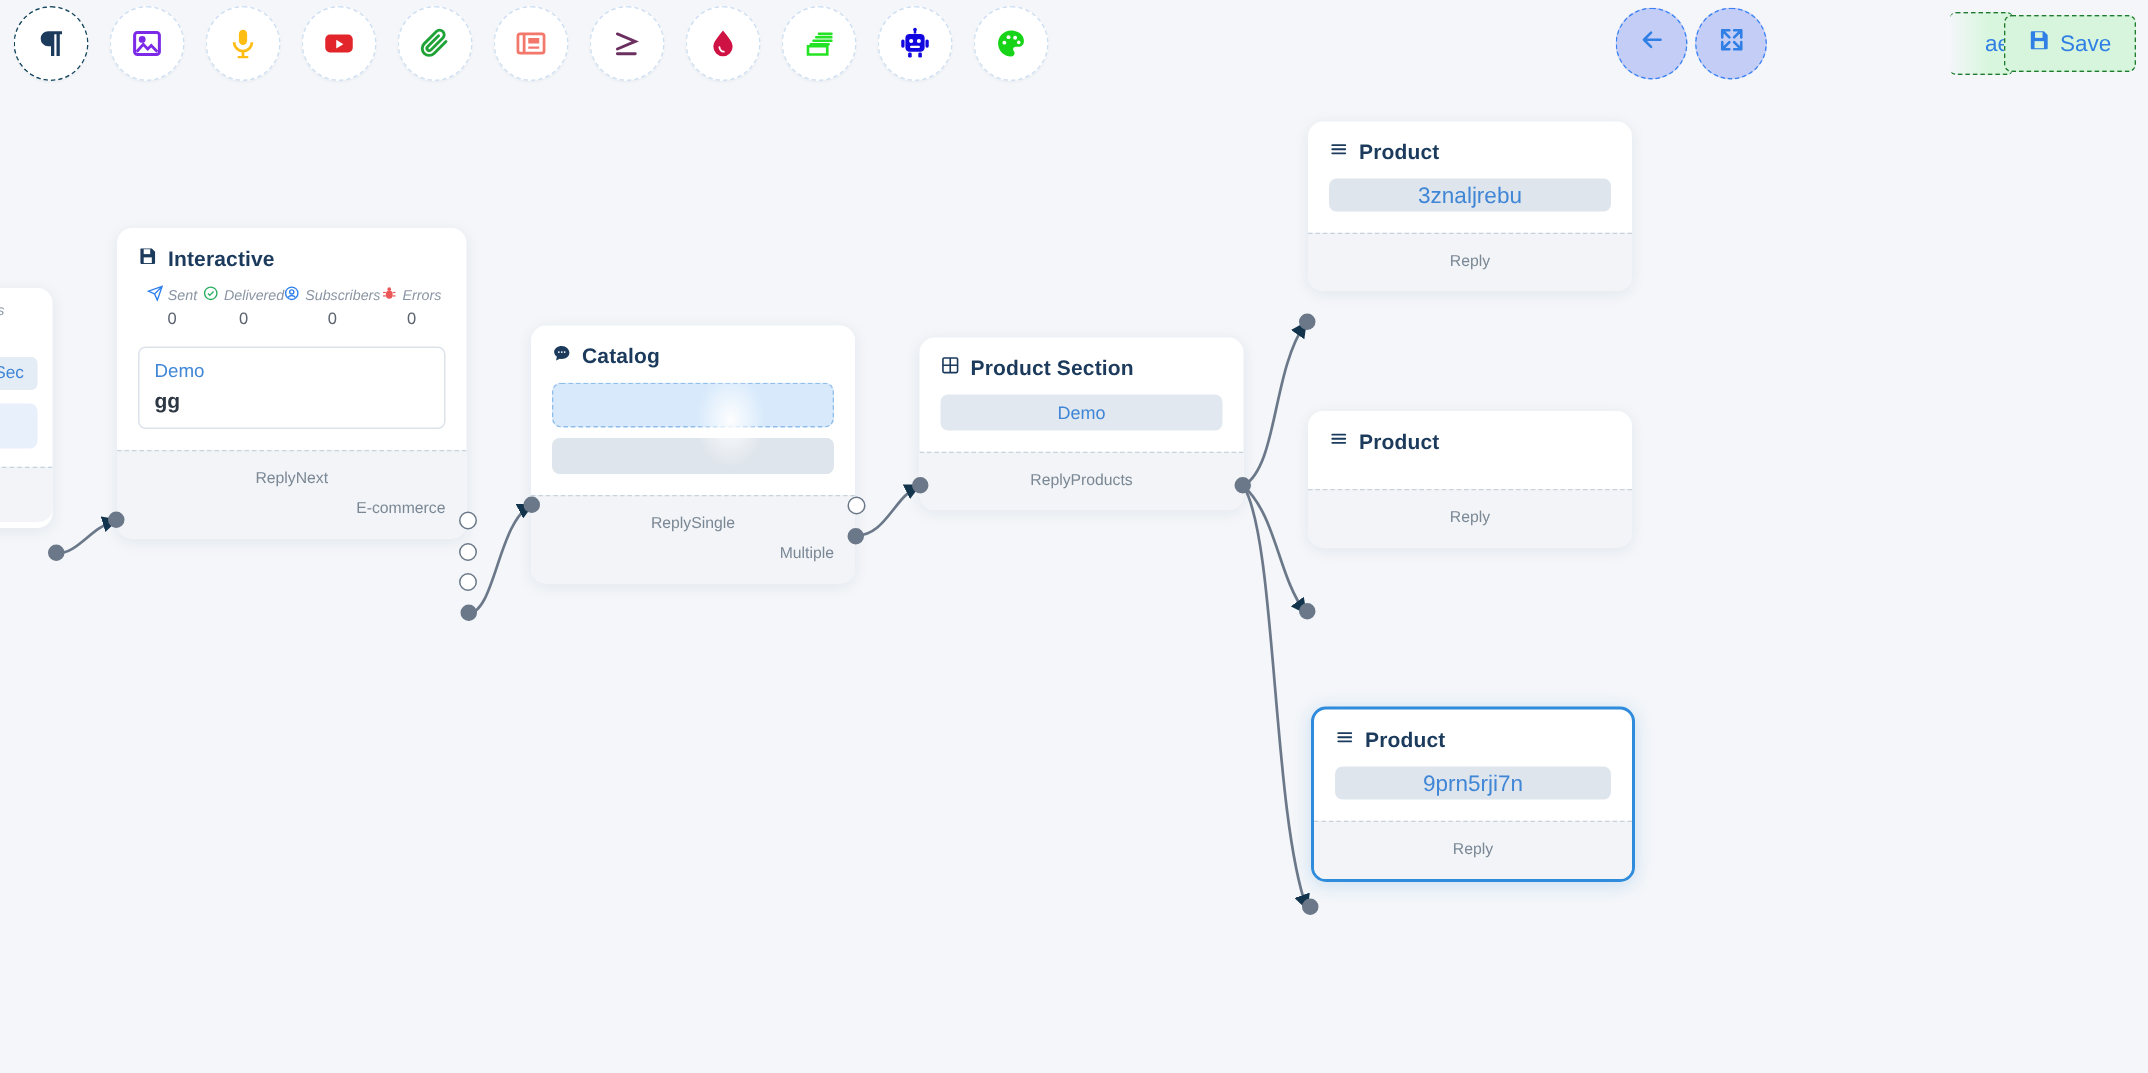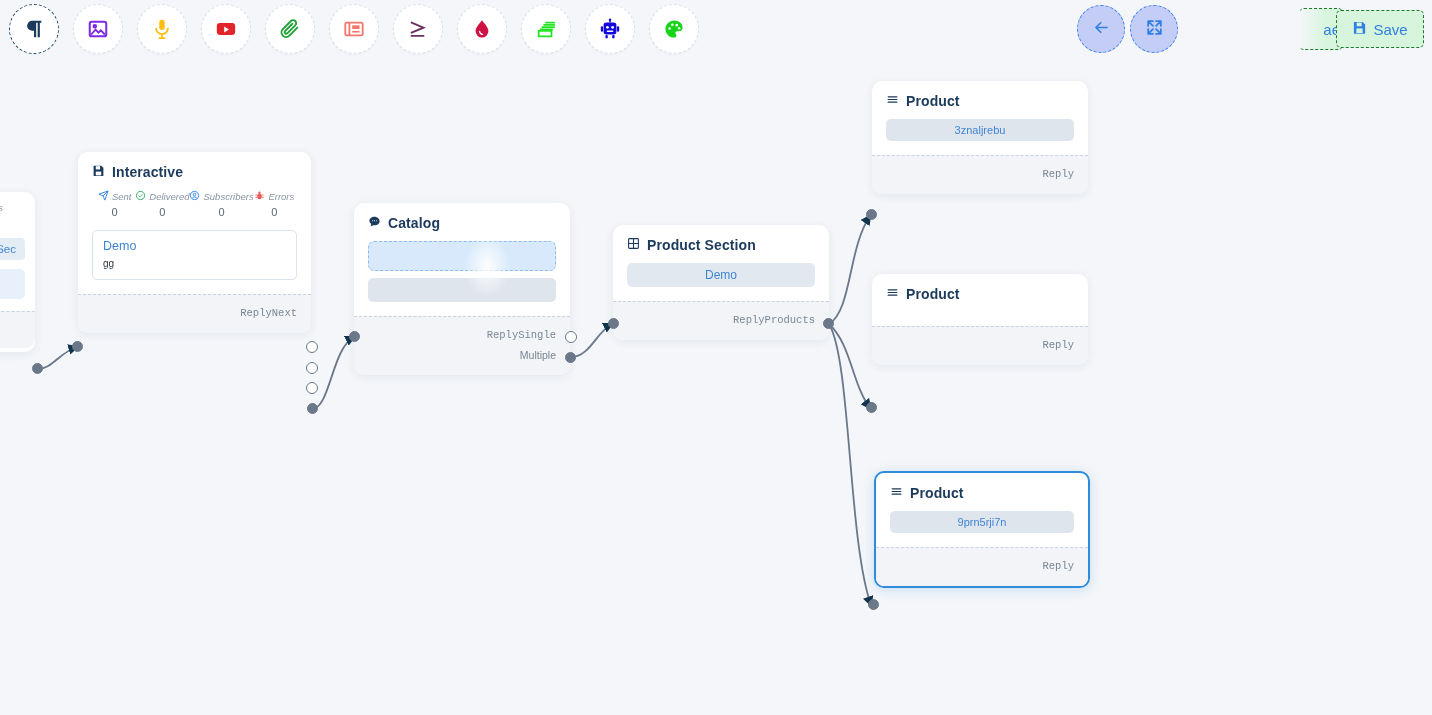--- a/index.html
+++ b/index.html
@@ -99,23 +99,22 @@
     border-radius: 0 0 9px 9px;
     padding: 8px 14px 10px 14px;
     position: relative;
     min-height: 26px;
   }
   .node.selected .node-footer { border-radius: 0 0 8px 8px; }
   .port-label {
     font-size: 10.5px; color: #7a8795;
   }
   .footer-row {
-    display: flex; align-items: center; justify-content: flex-end;
+    display: flex; align-items: center; justify-content: center;
     height: 20px;
-    font-family: Liberation Mono, monospace;
   }
   .out-row {
     display: flex; align-items: center; justify-content: flex-end;
     gap: 8px; height: 20px;
   }
 
   
   .port {
     position: absolute;
     width: 11px; height: 11px;
@@ -144,36 +143,36 @@
     display: flex; justify-content: space-between; align-items: center;
     background: #e4ecf5; border-radius: 4px;
     padding: 5px 9px; font-size: 11.5px; color: #3f86d6;
     margin-bottom: 9px;
   }
   .msg-box {
     border: 1px solid #dde3ea; border-radius: 5px;
     padding: 8px 10px 10px 10px;
   }
   .msg-title { color: #3f86d6; font-size: 12.5px; margin-bottom: 5px; }
-  .msg-text { color: #2d3743; font-size: 10px; }
+  .msg-text { color: #2d3743; font-size: 14px; font-weight: bold; }
 
   .pill-primary {
     border: 1.5px dashed #8fbdeb;
     background: #d7e9fb;
     border-radius: 6px;
     height: 28px;
     display: flex; align-items: center; justify-content: center;
     font-size: 12px; font-weight: 700; color: #1b3a5c;
     margin-bottom: 6px;
   }
   .pill-muted {
     background: #dfe5ec; border-radius: 5px;
     height: 22px;
     display: flex; align-items: center; justify-content: center;
-    font-size: 11px; color: #3f86d6;
+    font-size: 15px; color: #3f86d6;
   }
   .pill-demo {
     background: #e1e8f0; border-radius: 5px;
     height: 24px;
     display: flex; align-items: center; justify-content: center;
     font-size: 12px; color: #3f86d6;
   }
   .skel-primary {
     border: 1.5px dashed #8fbdeb; background: #d7e9fb;
     border-radius: 6px; height: 30px; margin-bottom: 7px;
@@ -311,29 +310,32 @@
         <div class="msg-title">Demo</div>
         <div class="msg-text">gg</div>
       </div>
     </div>
 
     <div class="node-footer">
       <div class="footer-row">
         <span class="port-label">Reply</span>
         <span class="port-label">Next</span>
       </div>
+      <div class="out-row">
+          <span class="port-label">E-commerce</span>
+        </div>
     </div>
   </div>
   <div class="port" style="left:72px; top:341px;"></div>
   <div class="port hollow" style="left:306px; top:341px;"></div>
   <div class="port hollow" style="left:306px; top:362px;"></div>
   <div class="port hollow" style="left:306px; top:382px;"></div>
   <div class="port" style="left:307px; top:403px;"></div>
 
-  <div class="node" style="left:354px; top:203px; width:216px;">
+  <div class="node" style="left:354px; top:217px; width:216px;">
     <div class="node-body" style="position:relative;">
       <div class="node-title">
         <span>
           <svg width="13" height="13" viewBox="0 0 24 24" fill="#1b3a5c">
               <path d="M12 3C6.8 3 2.6 6.3 2.6 10.4c0 2.3 1.3 4.3 3.4 5.7L5 21l4.6-2.3c.8.2 1.6.3 2.4.3 5.2 0 9.4-3.3 9.4-7.6S17.2 3 12 3z"></path>
               <circle cx="8.4" cy="10.6" r="1.1" fill="#fff"></circle>
               <circle cx="12" cy="10.6" r="1.1" fill="#fff"></circle>
               <circle cx="15.6" cy="10.6" r="1.1" fill="#fff"></circle>
             </svg>
         </span>

